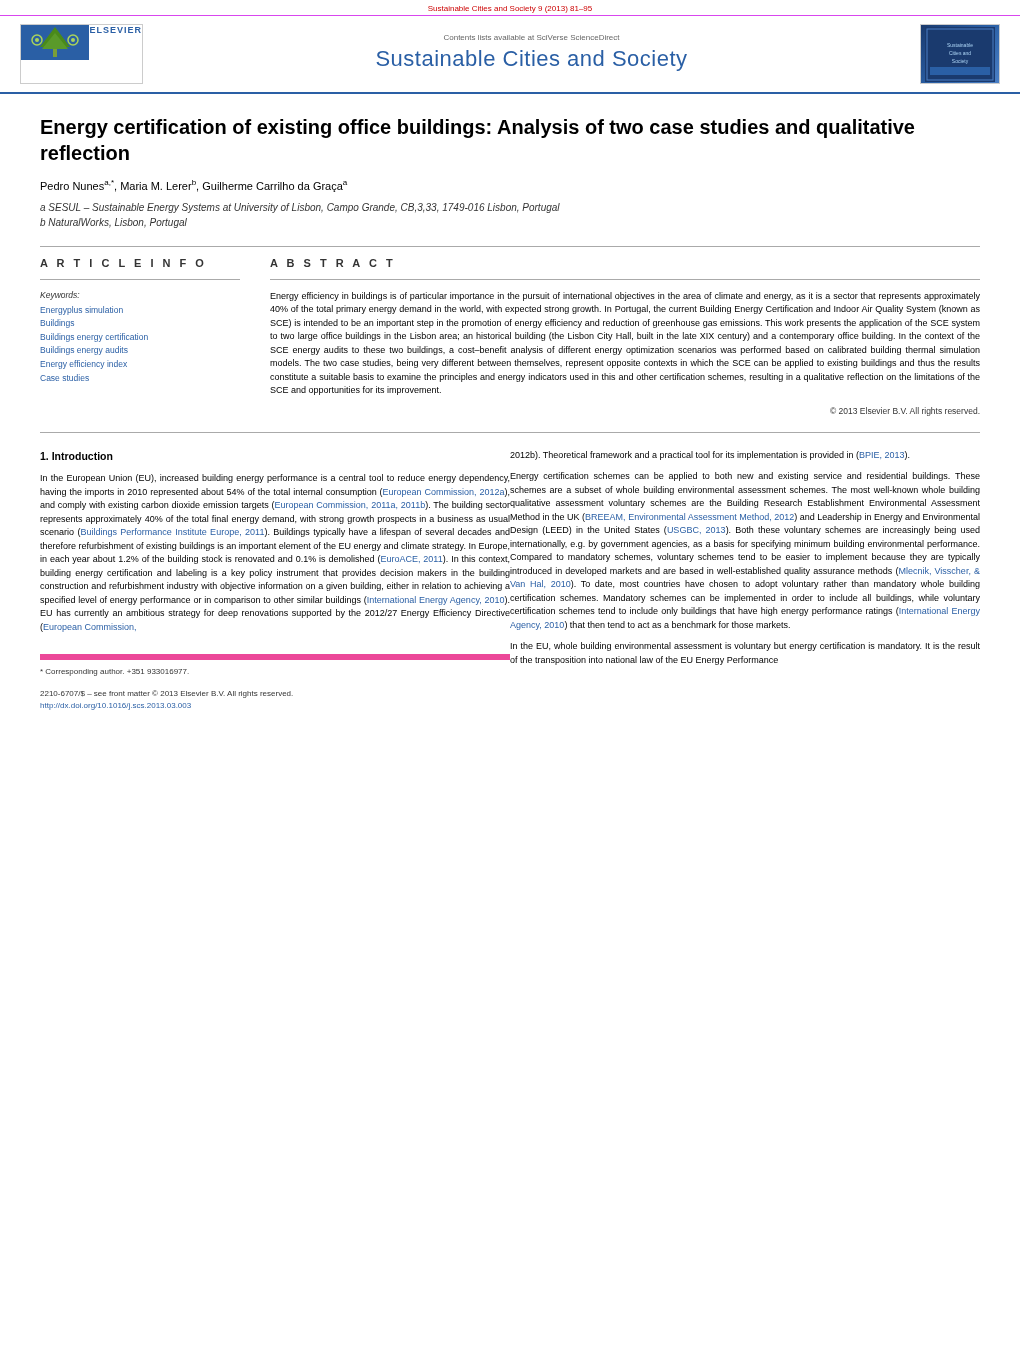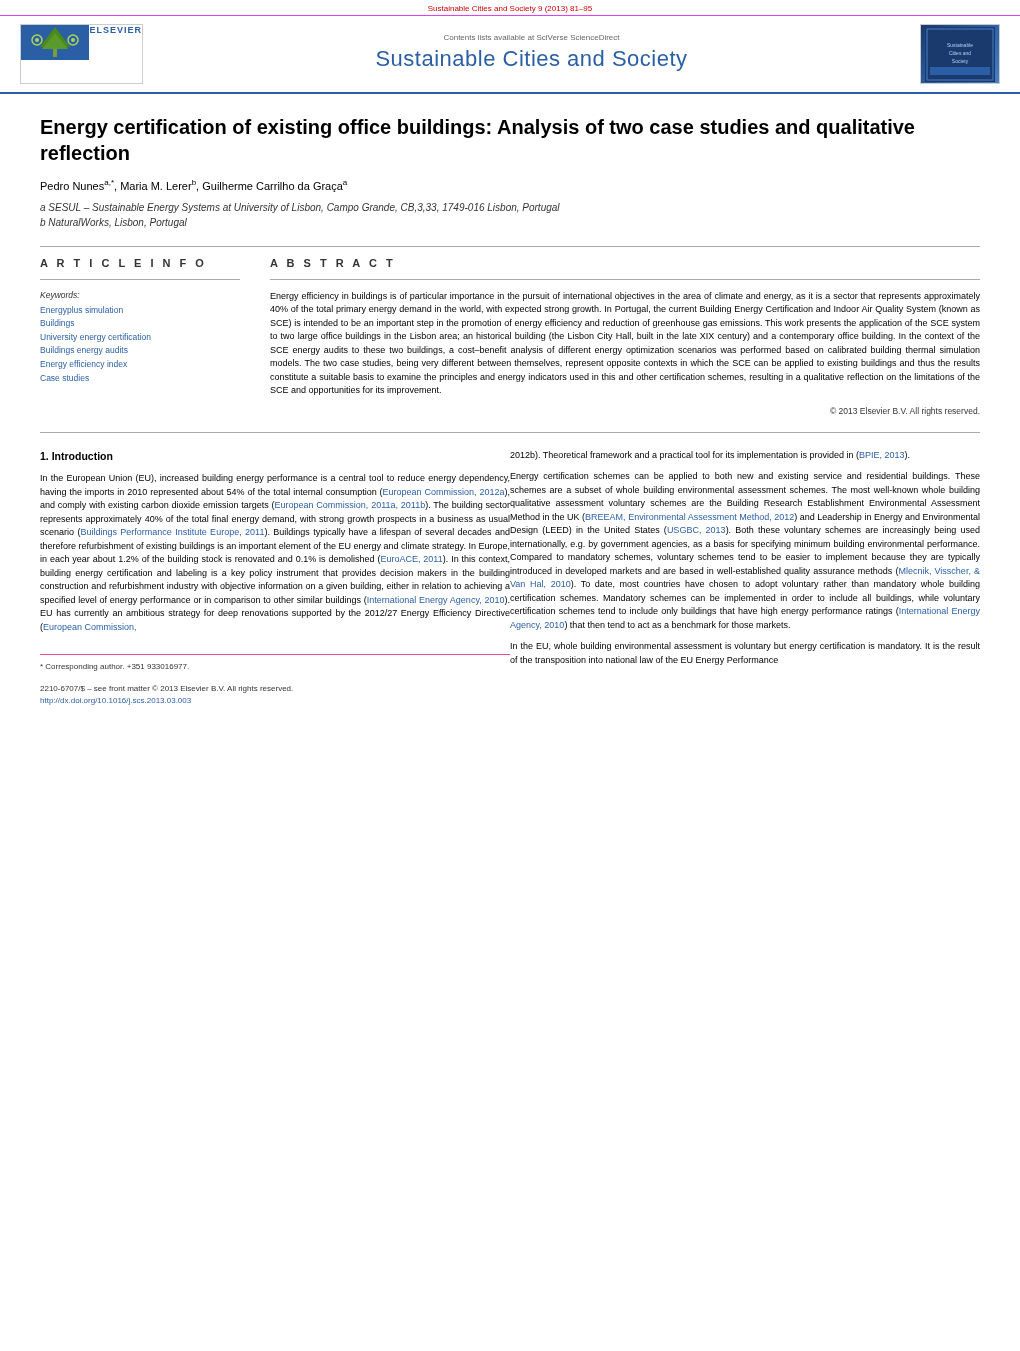--- a/index.html
+++ b/index.html
@@ -234,21 +234,21 @@
       font-family: Arial, sans-serif;
     }
 
     .body-col a, .ref-link {
       color: #2a5fa5;
       text-decoration: none;
     }
 
     .footnote-area {
       margin-top: 20px;
-      border-top: 1px solid #ec4899;
+      border-top: 6px solid #ec4899;
       padding-top: 6px;
       font-size: 8px;
       color: #333;
       font-family: Arial, sans-serif;
     }
 
     .footnote-bottom {
       display: flex;
       justify-content: space-between;
       align-items: flex-end;
@@ -328,21 +328,21 @@
 
   <div class="info-area">
 
     <div class="article-info">
       <div class="section-header">A R T I C L E   I N F O</div>
       <hr class="divider">
       <div class="keywords-label">Keywords:</div>
       <div class="keywords-list">
         <div>Energyplus simulation</div>
         <div>Buildings</div>
-        <div>University energy certification</div>
+        <div>Buildings energy certification</div>
         <div>Buildings energy audits</div>
         <div>Energy efficiency index</div>
         <div>Case studies</div>
       </div>
     </div>
 
     <div class="abstract-area">
       <div class="section-header">A B S T R A C T</div>
       <hr class="divider">
       <div class="abstract-text">Energy efficiency in buildings is of particular importance in the pursuit of international objectives in the area of climate and energy, as it is a sector that represents approximately 40% of the total primary energy demand in the world, with expected strong growth. In Portugal, the current Building Energy Certification and Indoor Air Quality System (known as SCE) is intended to be an important step in the promotion of energy efficiency and reduction of greenhouse gas emissions. This work presents the application of the SCE system to two large office buildings in the Lisbon area; an historical building (the Lisbon City Hall, built in the late XIX century) and a contemporary office building. In the context of the SCE energy audits to these two buildings, a cost–benefit analysis of different energy optimization scenarios was performed based on calibrated building thermal simulation models. The two case studies, being very different between themselves, represent opposite contexts in which the SCE can be applied to existing buildings and thus the results constitute a suitable basis to examine the principles and energy indicators used in this and other certification schemes, resulting in a qualitative reflection on the limitations of the SCE and opportunities for its improvement.</div>

